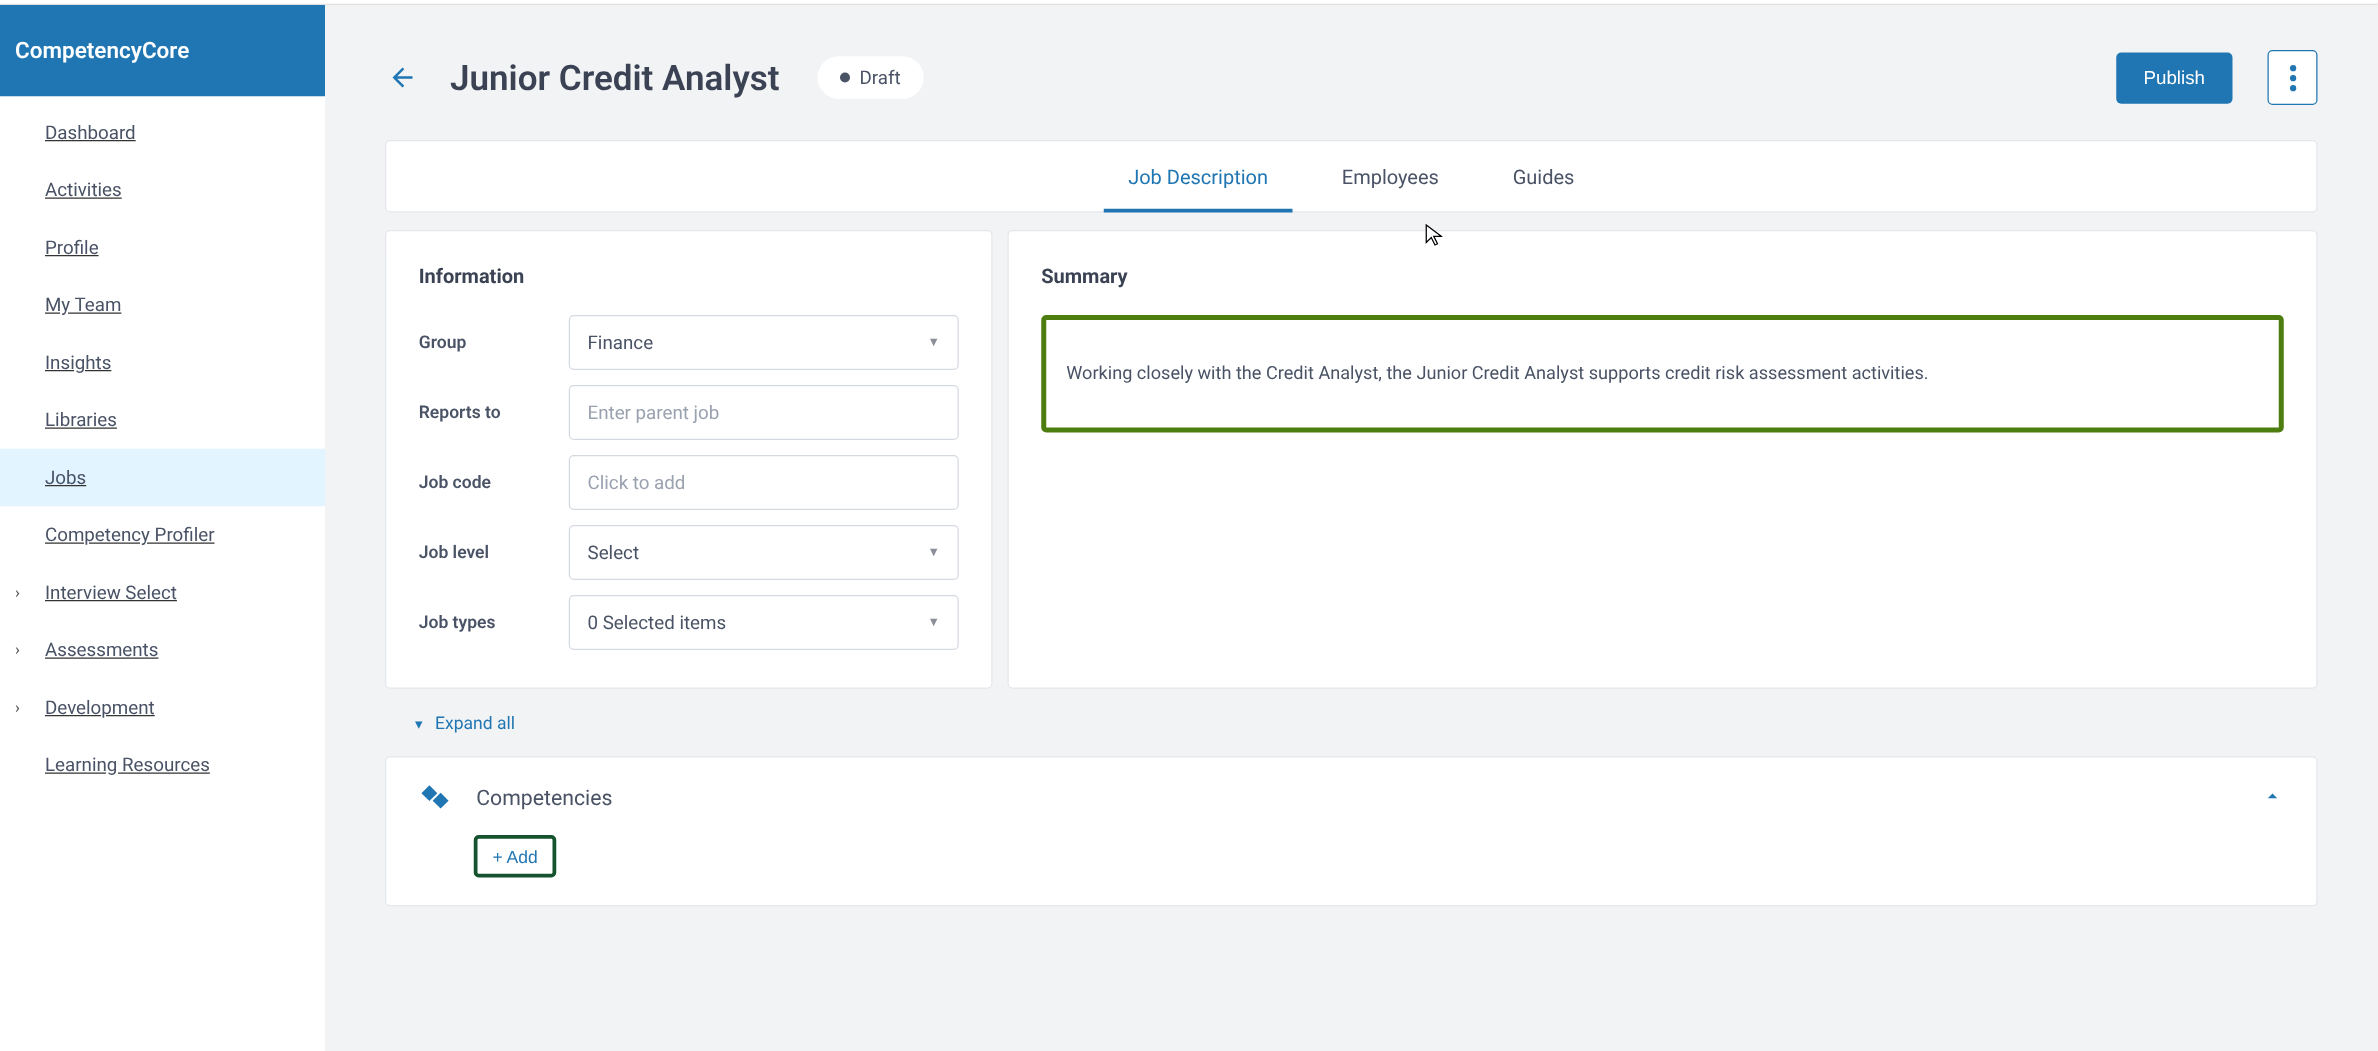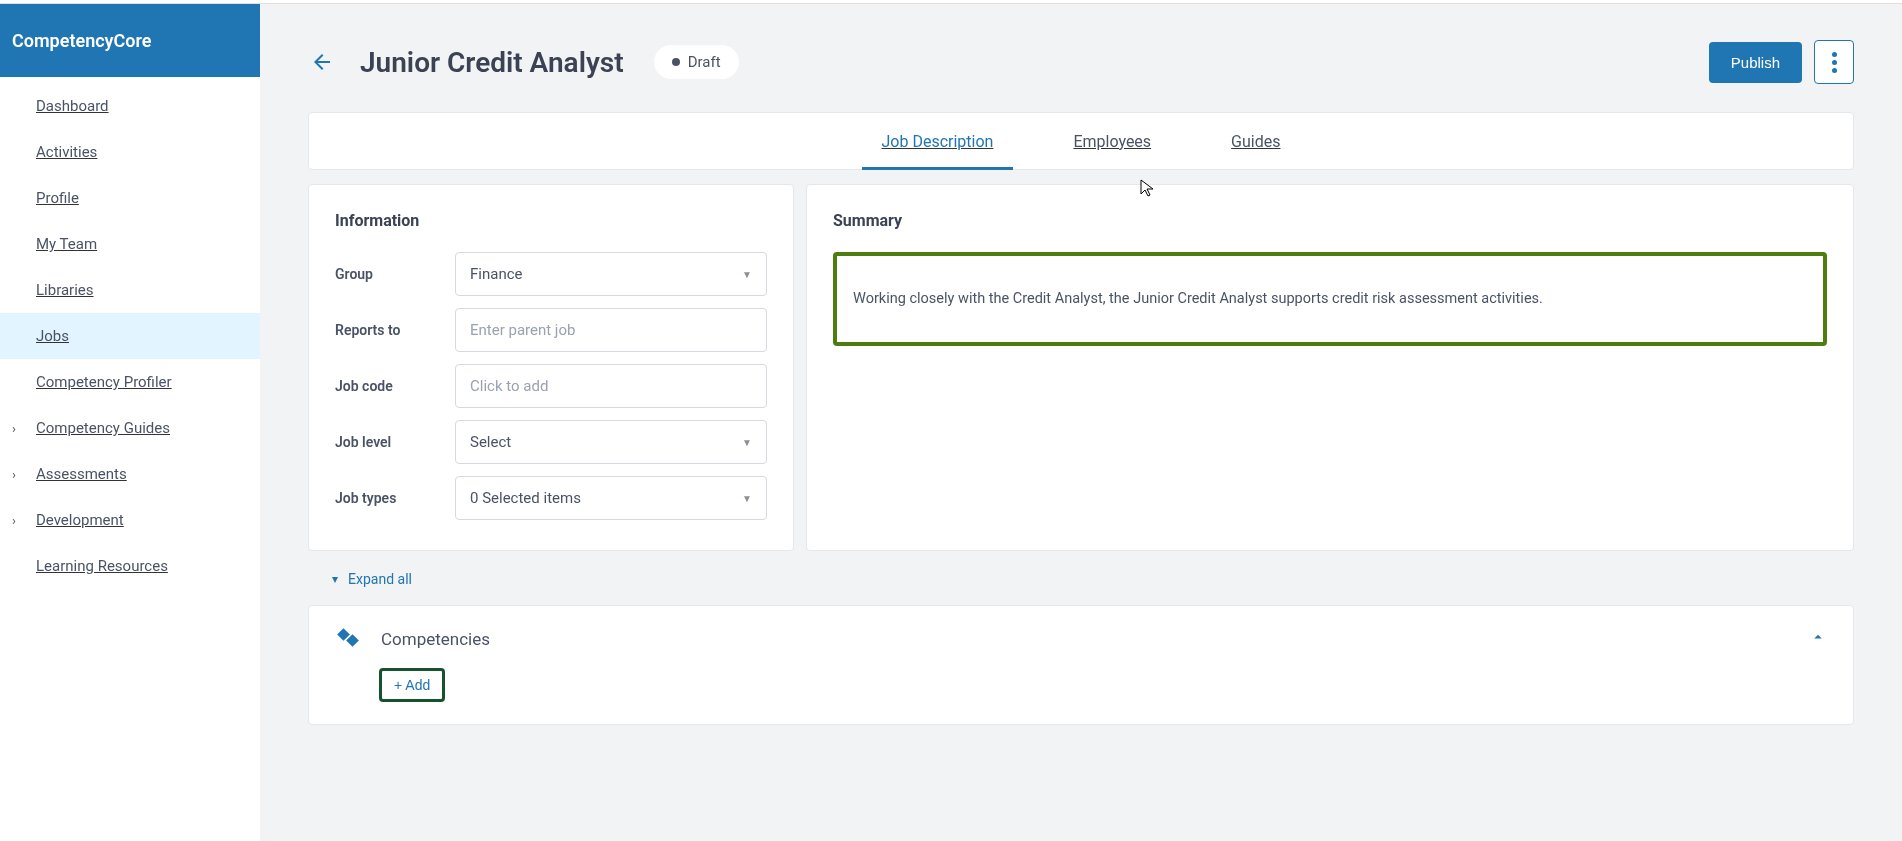--- a/index.html
+++ b/index.html
@@ -100,21 +100,21 @@
   }
   .status-chip .dot {
     width: 8px; height: 8px; border-radius: 50%;
     background: #4a5366;
     margin-right: 8px;
   }
   .header-actions {
     margin-left: auto;
     display: flex;
     align-items: center;
-    gap: 12px;
+    gap: 28px;
   }
   .btn-publish {
     background: #2076b2;
     color: #fff;
     border: none;
     border-radius: 4px;
     padding: 12px 22px;
     font-size: 15px;
     cursor: pointer;
   }
@@ -131,26 +131,25 @@
     flex-direction: column;
     gap: 3px;
   }
   .btn-kebab span { width:5px; height:5px; background:#2076b2; border-radius:50%; }
   .tabs {
     background: #fff;
     border: 1px solid #e4e7ec;
     border-radius: 4px;
     display: flex;
     justify-content: center;
-    gap: 60px;
+    gap: 39px;
     padding: 0;
     height: 58px;
     align-items: center;
     position: relative;
-    text-decoration: underline;
   }
   .tab {
     padding: 18px 10px;
     color: #4a5366;
     font-size: 16px;
     cursor: pointer;
     position: relative;
   }
   .tab.active {
     color: #2076b2;
@@ -293,31 +292,34 @@
       <div class="nav-item">
         <span>Activities</span>
       </div>
       <div class="nav-item">
         <span>Profile</span>
       </div>
       <div class="nav-item">
         <span>My Team</span>
       </div>
       <div class="nav-item">
+        <span>Insights</span>
+      </div>
+      <div class="nav-item">
         <span>Libraries</span>
       </div>
       <div class="nav-item active">
         <span>Jobs</span>
       </div>
       <div class="nav-item">
         <span>Competency Profiler</span>
       </div>
       <div class="nav-item chev">
         <span class="chevron">›</span>
-        <span>Competency Guides</span>
+        <span>Interview Select</span>
       </div>
       <div class="nav-item chev">
         <span class="chevron">›</span>
         <span>Assessments</span>
       </div>
       <div class="nav-item chev">
         <span class="chevron">›</span>
         <span>Development</span>
       </div>
       <div class="nav-item">

